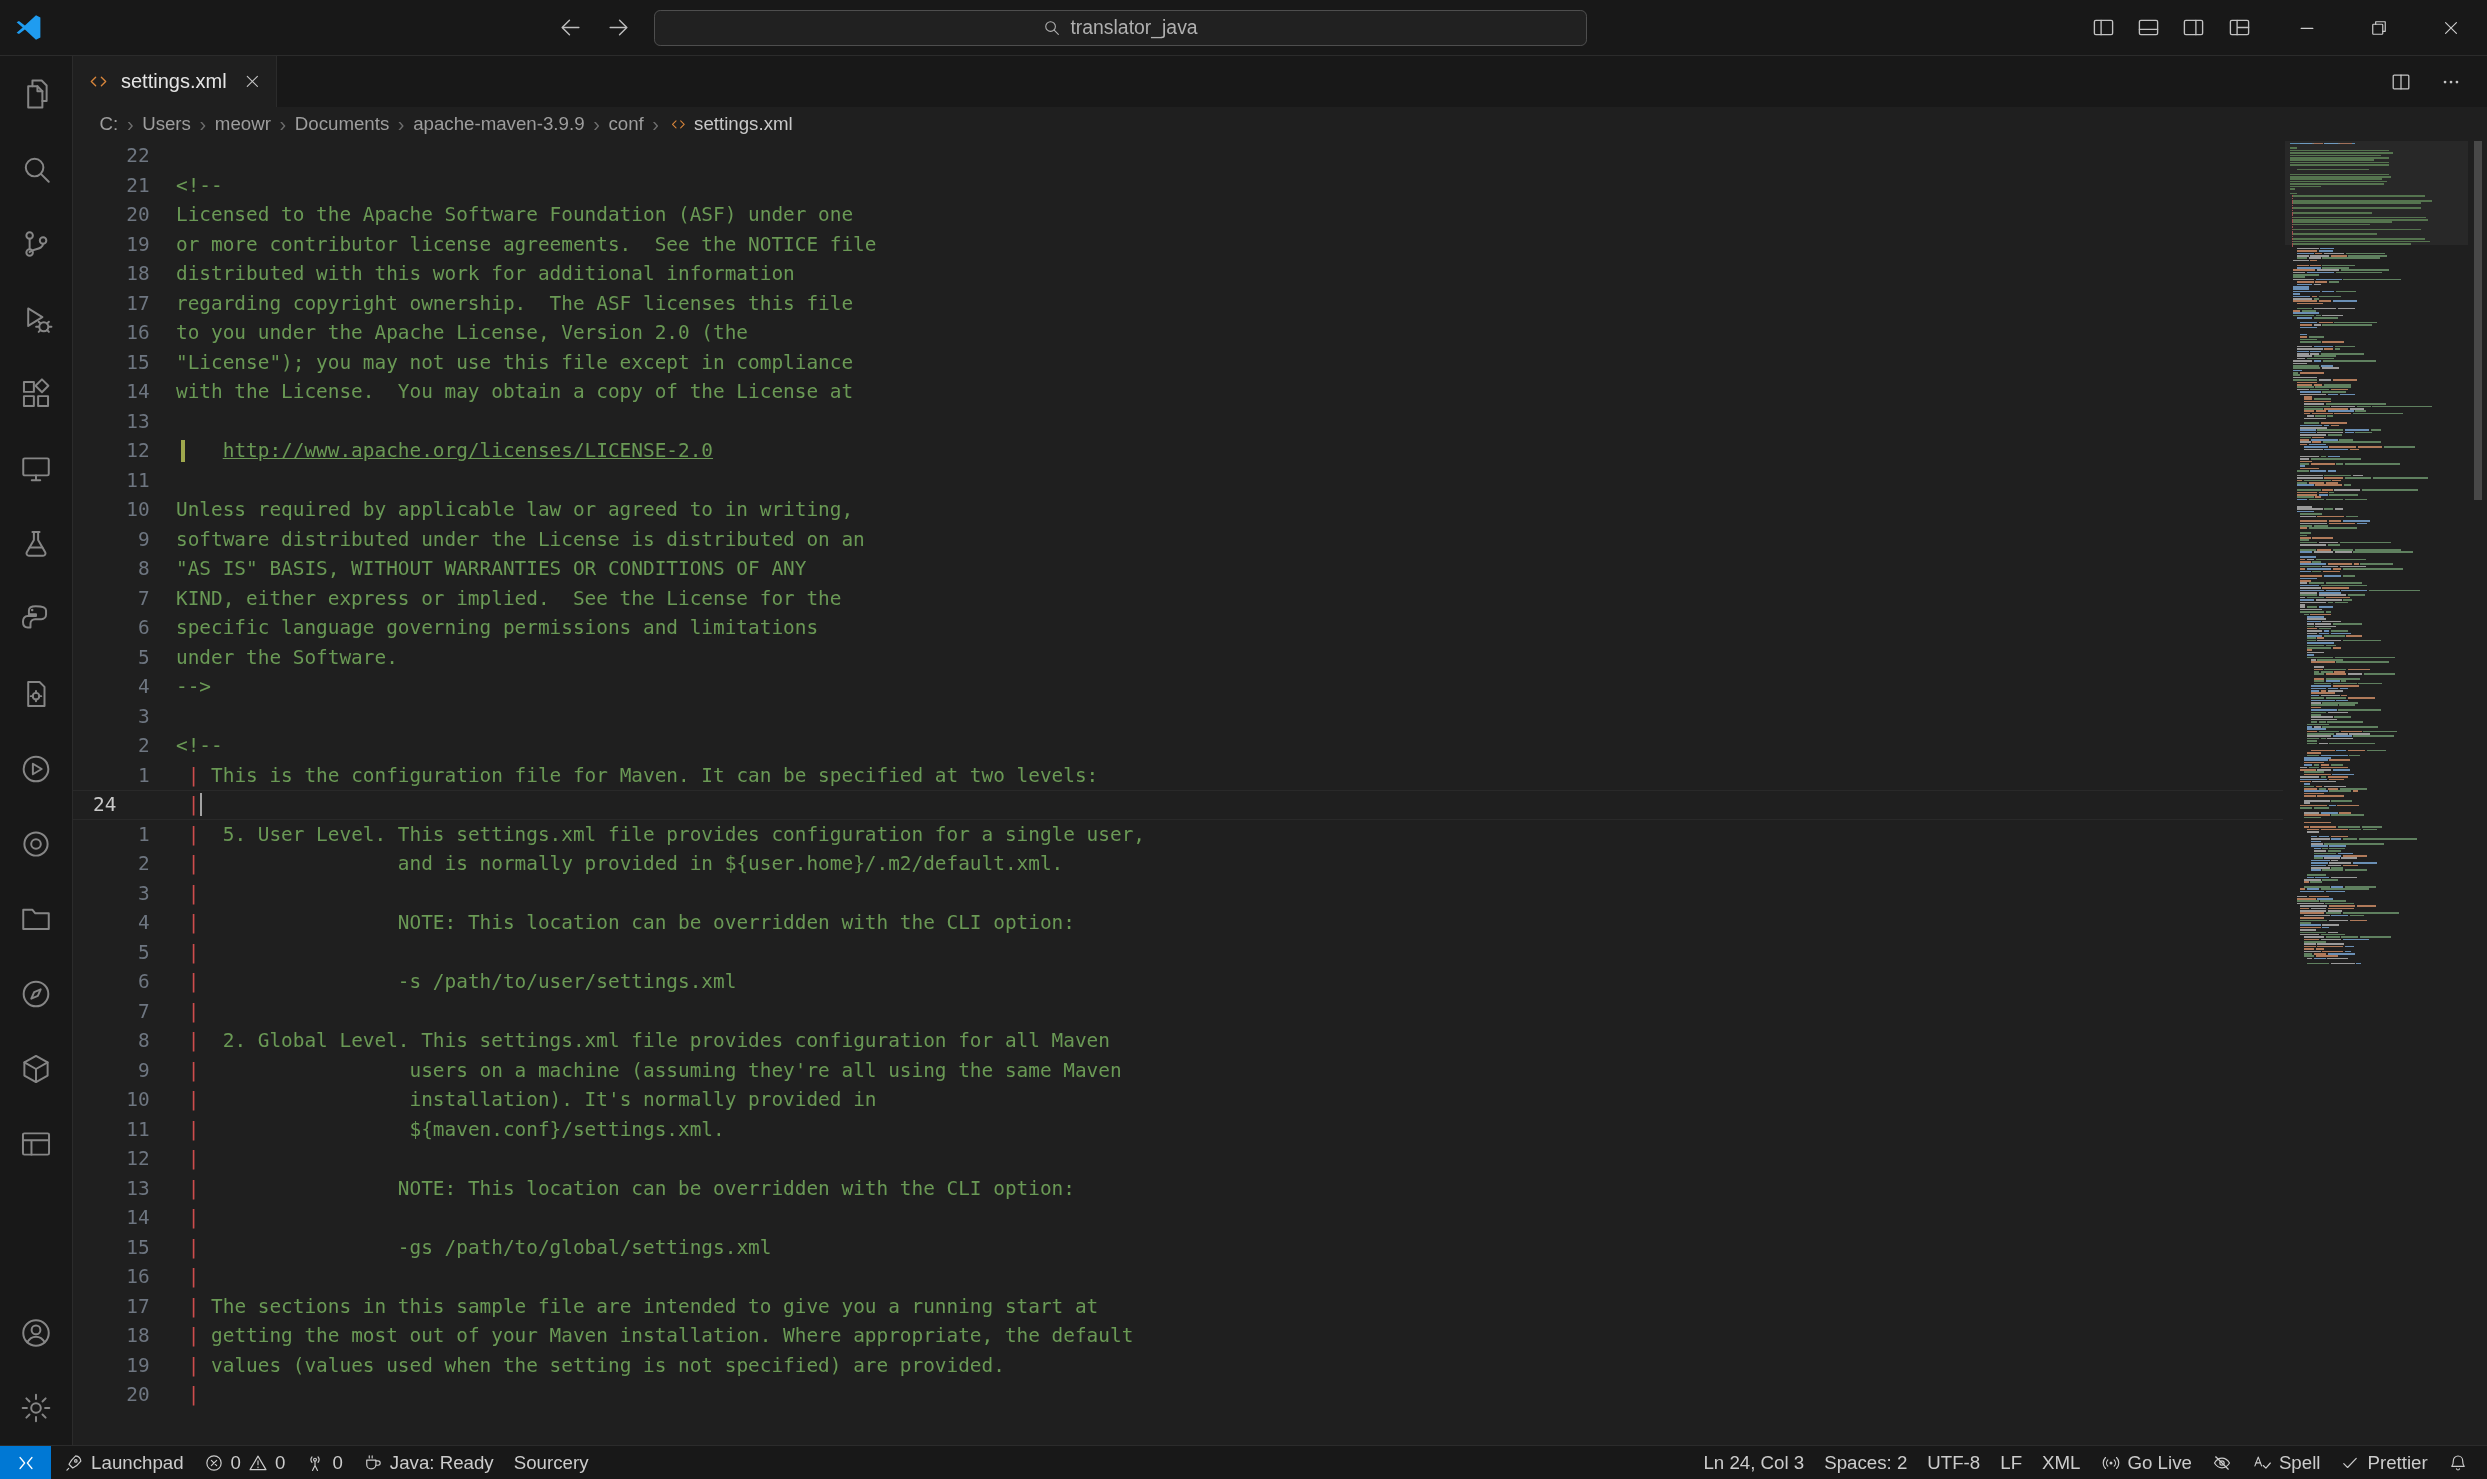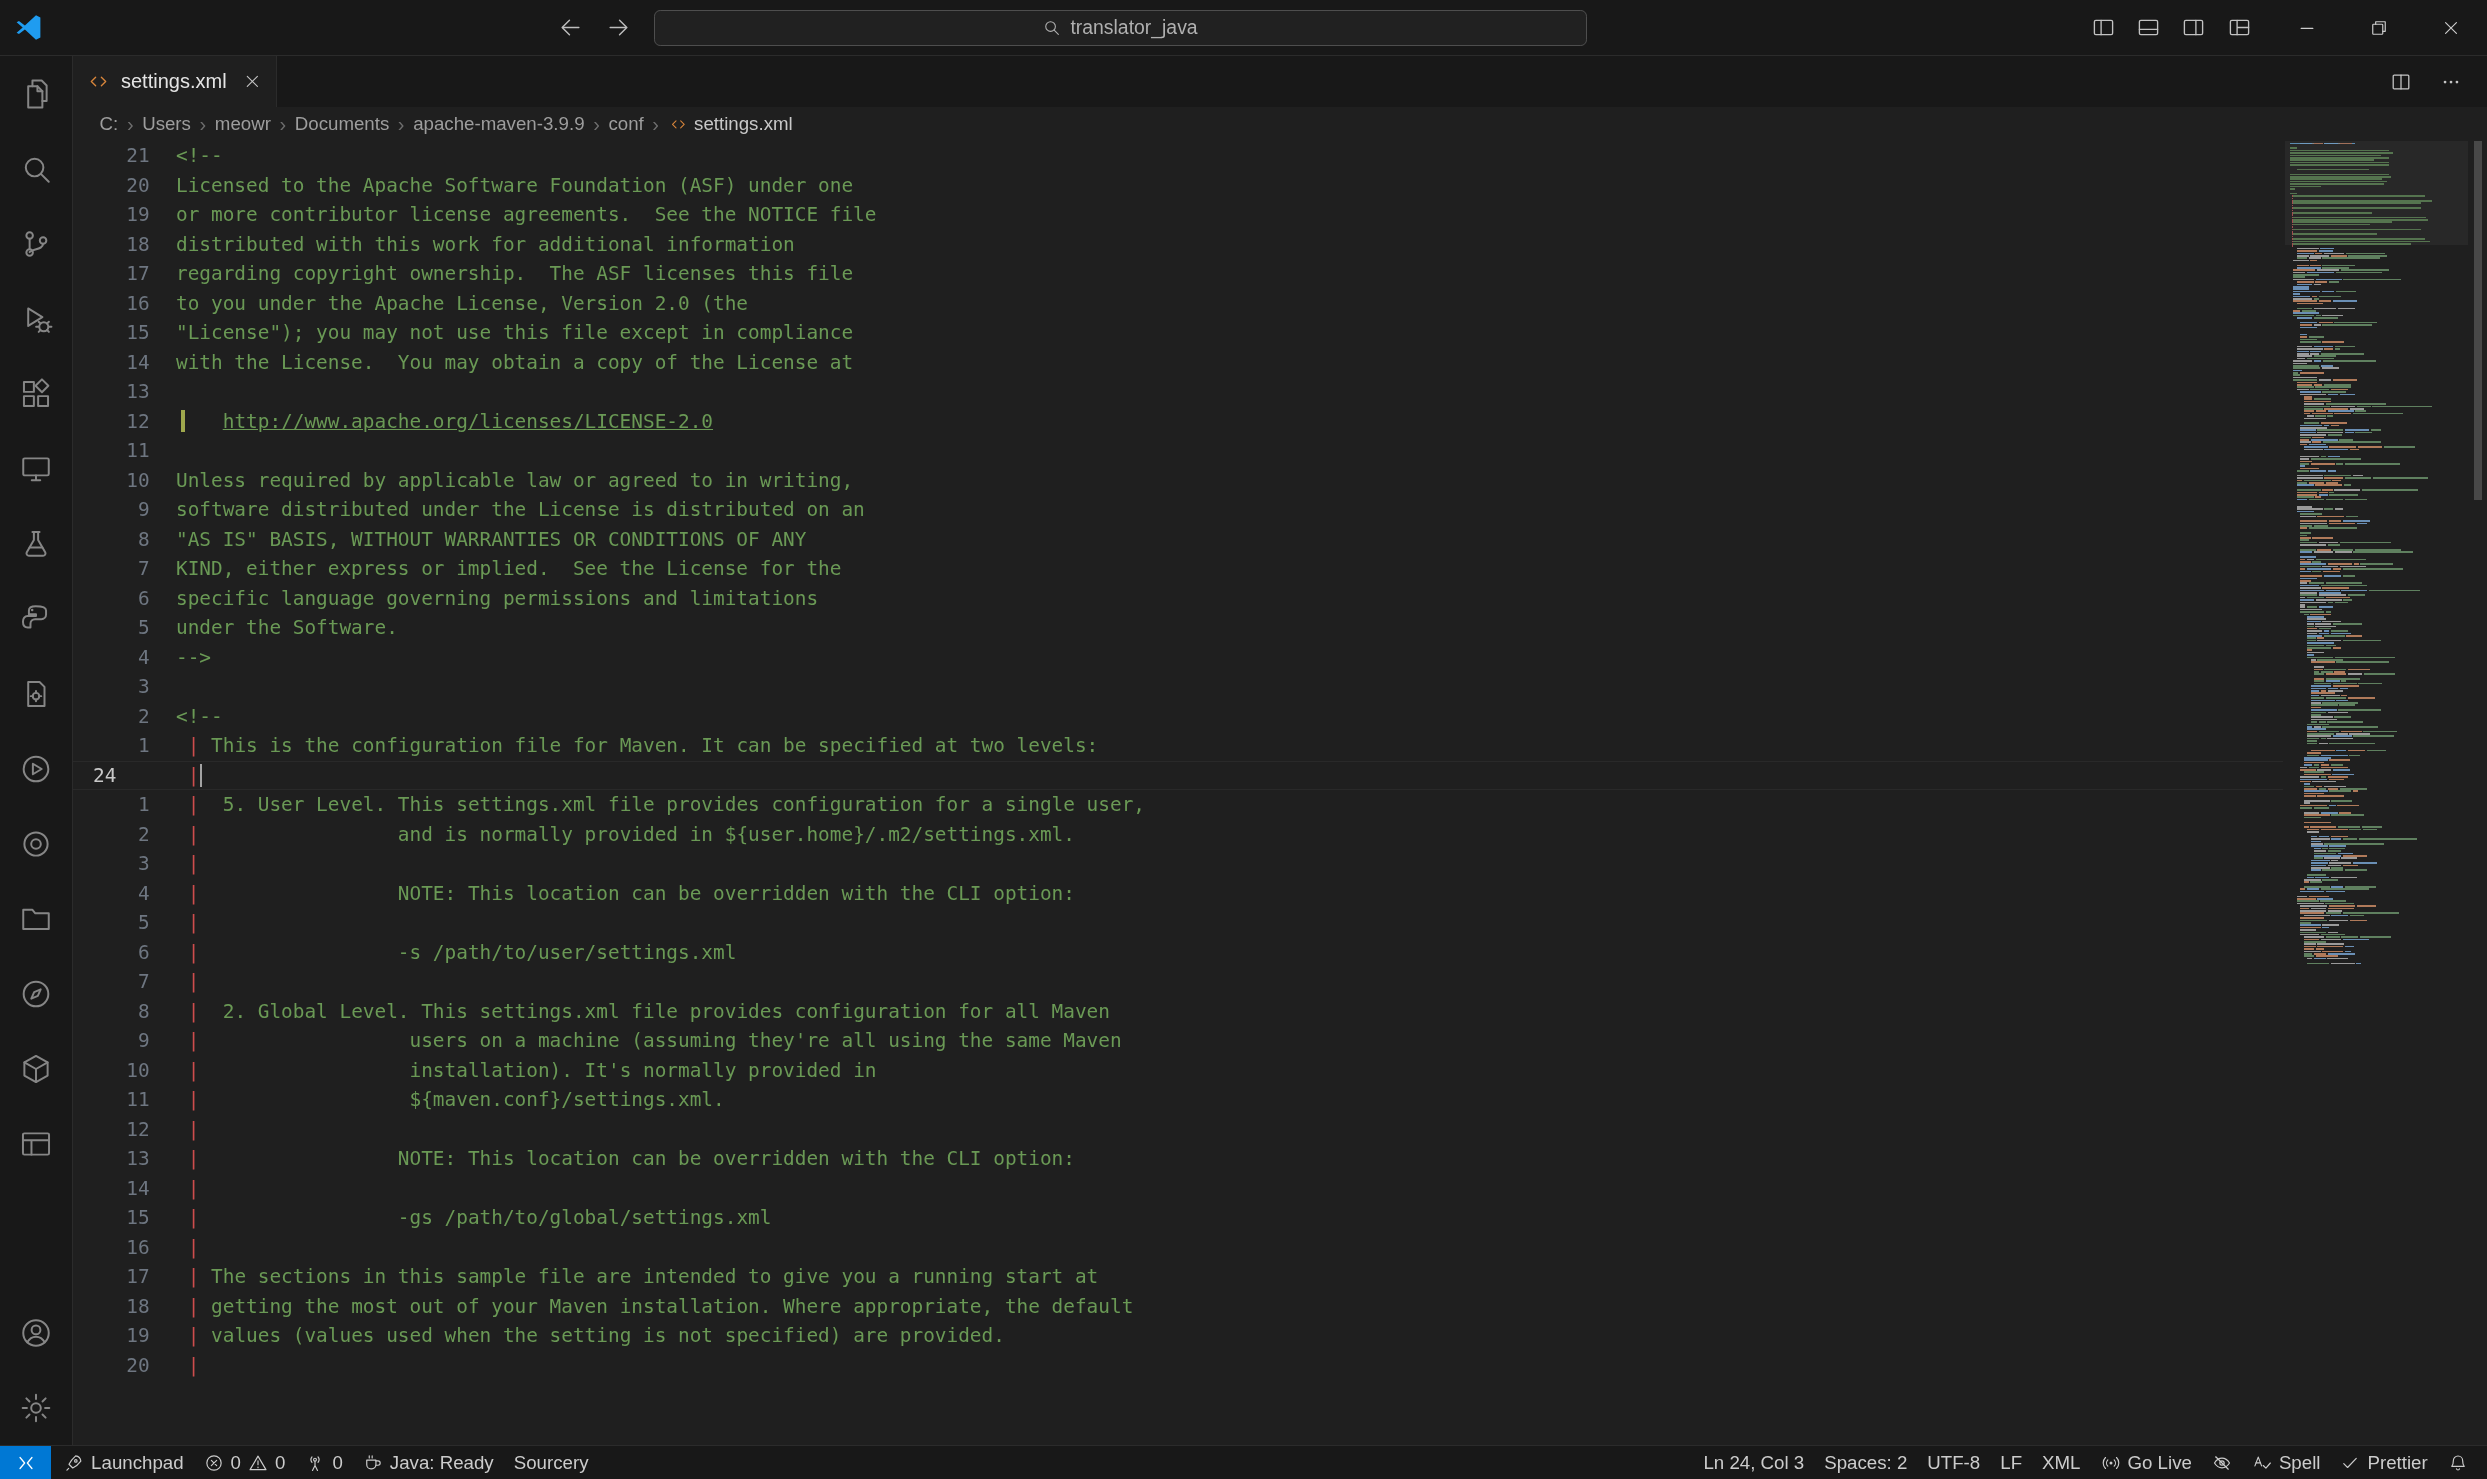--- a/index.html
+++ b/index.html
@@ -383,20 +383,24 @@
               <path d="M9 7.5L4.5 12 9 16.5"></path>
               <path d="M15 7.5L19.5 12 15 16.5"></path>
             </svg>
           </span>
           <span class="bc-item bc-file">settings.xml</span>
         </div>
 
       <div class="editor">
         <div class="code-area">
             <div class="line">
+              <span class="ln">22</span>
+              <span class="code"></span>
+            </div>
+            <div class="line">
               <span class="ln">21</span>
               <span class="code"><span class="tk-comment">&lt;!--</span></span>
             </div>
             <div class="line">
               <span class="ln">20</span>
               <span class="code"><span class="tk-comment">Licensed to the Apache Software Foundation (ASF) under one</span></span>
             </div>
             <div class="line">
               <span class="ln">19</span>
               <span class="code"><span class="tk-comment">or more contributor license agreements.  See the NOTICE file</span></span>
@@ -476,21 +480,21 @@
             <div class="line current">
               <span class="ln">24</span>
               <span class="code"><span class="tk-punct"> </span><span class="tk-pipe">|</span><span class="caret"></span></span>
             </div>
             <div class="line">
               <span class="ln">1</span>
               <span class="code"><span class="tk-punct"> </span><span class="tk-pipe">|</span><span class="tk-comment">  5. User Level. This settings.xml file provides configuration for a single user,</span></span>
             </div>
             <div class="line">
               <span class="ln">2</span>
-              <span class="code"><span class="tk-punct"> </span><span class="tk-pipe">|</span><span class="tk-comment">                 and is normally provided in ${user.home}/.m2/settings.xml.</span></span>
+              <span class="code"><span class="tk-punct"> </span><span class="tk-pipe">|</span><span class="tk-comment">                 and is normally provided in ${user.home}/.m2/default.xml.</span></span>
             </div>
             <div class="line">
               <span class="ln">3</span>
               <span class="code"><span class="tk-punct"> </span><span class="tk-pipe">|</span></span>
             </div>
             <div class="line">
               <span class="ln">4</span>
               <span class="code"><span class="tk-punct"> </span><span class="tk-pipe">|</span><span class="tk-comment">                 NOTE: This location can be overridden with the CLI option:</span></span>
             </div>
             <div class="line">

